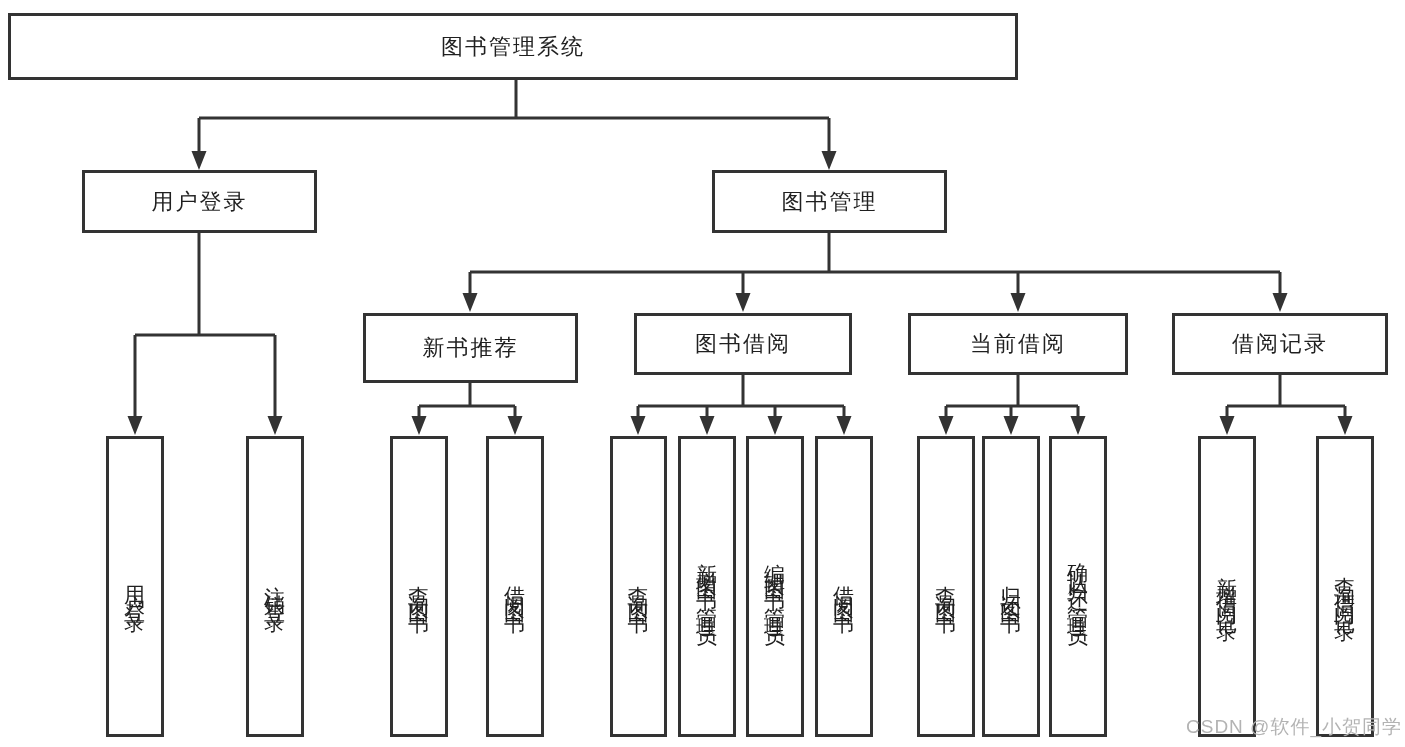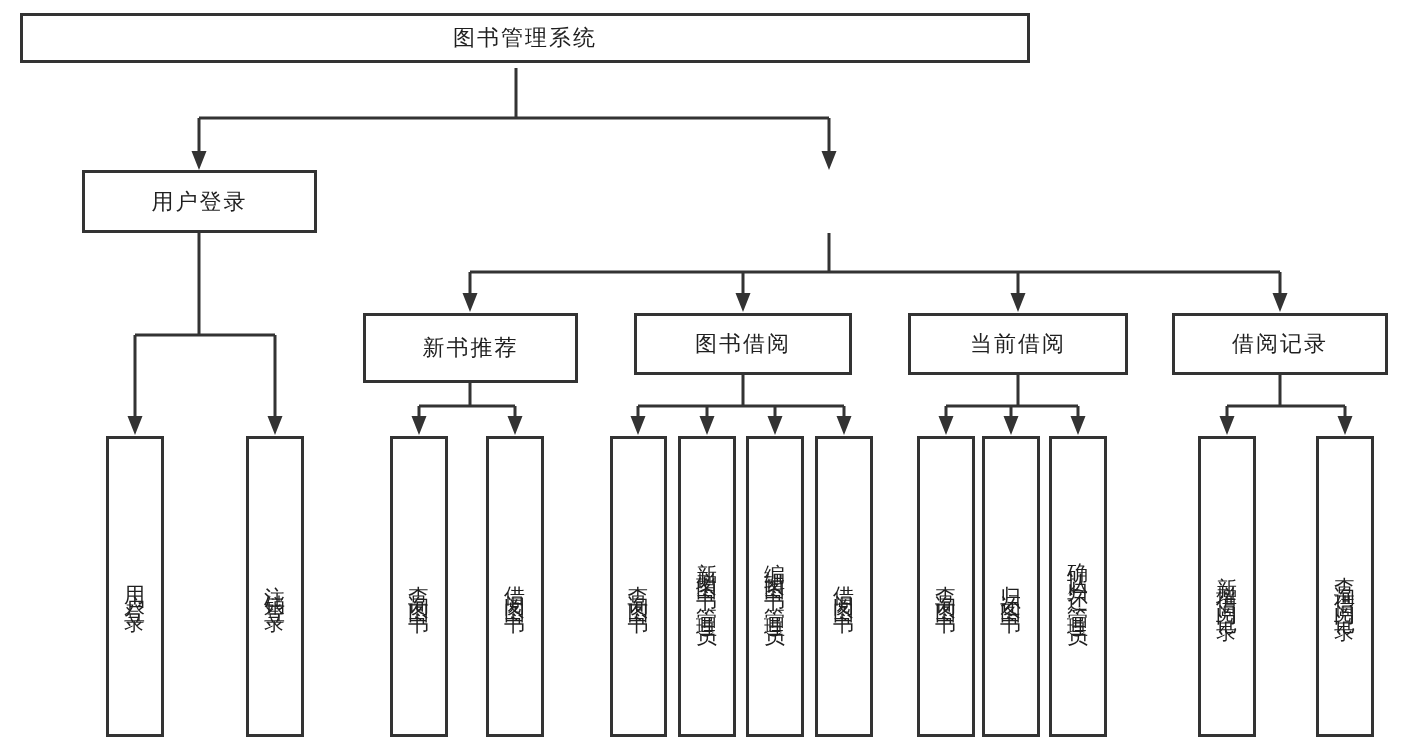--- a/index.html
+++ b/index.html
@@ -100,26 +100,29 @@
       M699.5 416 L714.5 416 L707 435 Z
       M767.5 416 L782.5 416 L775 435 Z
       M836.5 416 L851.5 416 L844 435 Z
       M938.5 416 L953.5 416 L946 435 Z
       M1003.5 416 L1018.5 416 L1011 435 Z
       M1070.5 416 L1085.5 416 L1078 435 Z
       M1219.5 416 L1234.5 416 L1227 435 Z
       M1337.5 416 L1352.5 416 L1345 435 Z"></path>
   </svg>
 
-  <div class="node h" style="left:20px;top:13px;width:1010px;height:50px">
+  <div class="node h" style="left:8px;top:13px;width:1010px;height:67px">
     <span class="lbl">图书管理系统</span>
   </div>
 
   <div class="node h" style="left:82px;top:170px;width:235px;height:63px">
     <span class="lbl">用户登录</span>
+  </div>
+  <div class="node h" style="left:712px;top:170px;width:235px;height:63px">
+    <span class="lbl">图书管理</span>
   </div>
 
   <div class="node h" style="left:363px;top:313px;width:215px;height:70px">
     <span class="lbl">新书推荐</span>
   </div>
   <div class="node h" style="left:634px;top:313px;width:218px;height:62px">
     <span class="lbl">图书借阅</span>
   </div>
   <div class="node h" style="left:908px;top:313px;width:220px;height:62px">
     <span class="lbl">当前借阅</span>
@@ -165,14 +168,15 @@
     <span class="vtxt">确认归还（管理员）</span>
   </div>
 
   <div class="node leaf" style="left:1198px;top:436px;width:58px;height:301px">
     <span class="vtxt">新增借阅记录</span>
   </div>
   <div class="node leaf" style="left:1316px;top:436px;width:58px;height:301px">
     <span class="vtxt">查询借阅记录</span>
   </div>
 
+  <div class="watermark">CSDN @软件_小贺同学</div>
 
 </div>
 
 </body></html>

